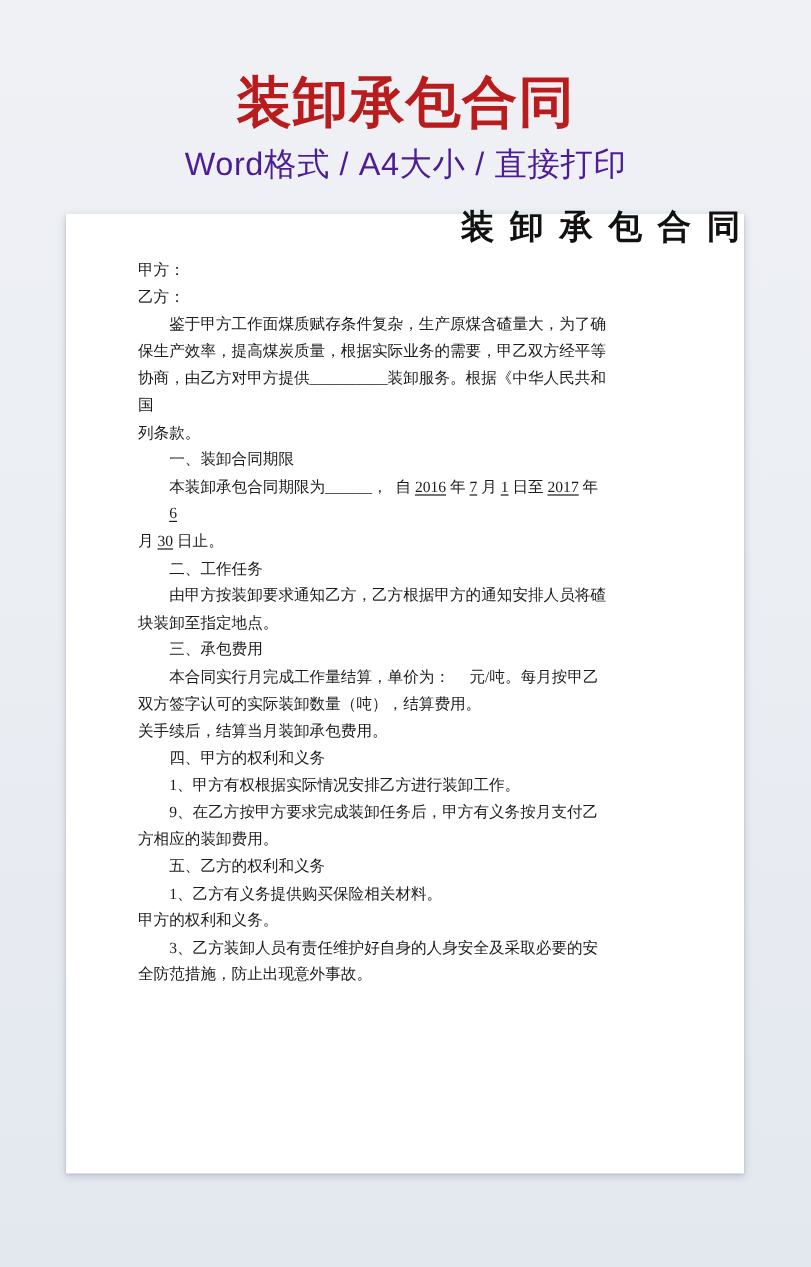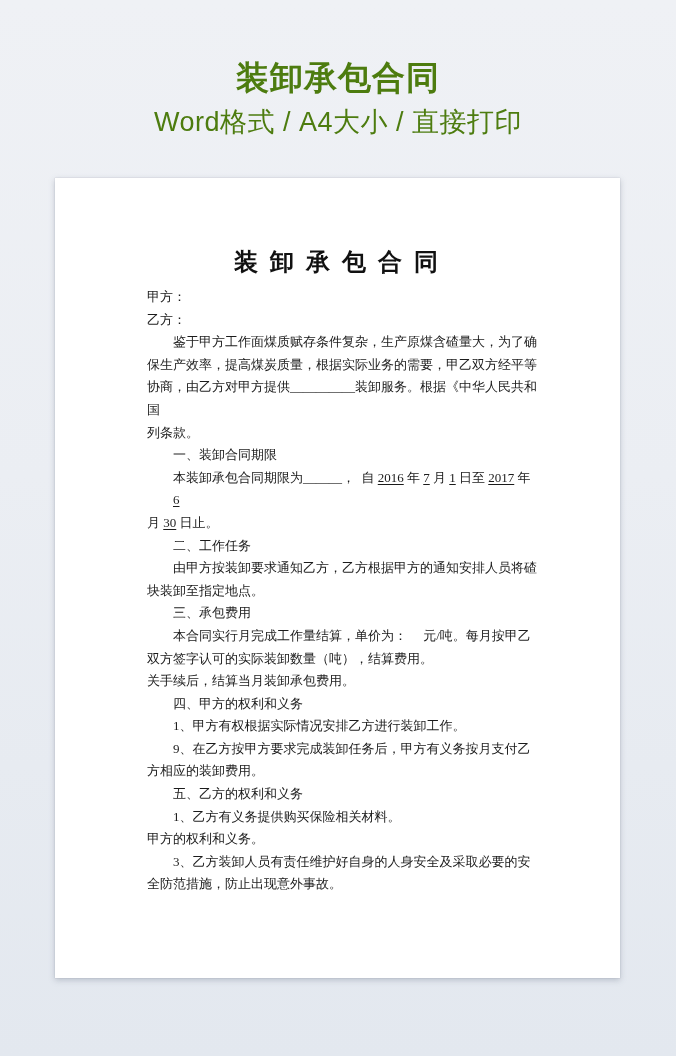--- a/index.html
+++ b/index.html
@@ -5,43 +5,42 @@
   html,body{margin:0;padding:0;}
   body{
     width:676px;height:1056px;
     background:linear-gradient(180deg,#eff1f5 0%,#ebeef3 45%,#e3e8ef 100%);
     font-family:"Liberation Sans","DejaVu Sans",sans-serif;
     overflow:hidden;position:relative;
   }
   .hero{width:676px;text-align:center;position:absolute;top:0;left:0;}
   .hero-title{
     margin-top:58px;
-    font-size:33px;font-weight:700;color:#4d7c0f;letter-spacing:1px;
+    font-size:46px;font-weight:700;color:#b91c1c;letter-spacing:1px;
     line-height:1.2;
   }
   .hero-subtitle{
     margin-top:6px;
-    font-size:27px;font-weight:400;color:#4d7c0f;letter-spacing:0.5px;
+    font-size:27px;font-weight:400;color:#4c1d95;letter-spacing:0.5px;
   }
   .a4-page{
     position:absolute;left:55px;top:178px;width:565px;height:800px;
     background:#ffffff;
     box-shadow:0 2px 6px rgba(110,120,140,0.38), 0 0 1px rgba(140,145,160,0.5);
     box-sizing:border-box;
   }
   .doc-title{
-    padding-top:72px;
-    text-align:center;
+    text-align:right;
     font-family:"Liberation Serif","DejaVu Serif",serif;
-    font-size:24px;font-weight:700;color:#111;
+    font-size:28px;font-weight:700;color:#111;
     letter-spacing:3px;line-height:24px;
   }
   .doc-body{
     margin-top:12px;
-    padding-left:92px;
+    padding-left:60px;
     width:390px;
     font-family:"Liberation Serif","DejaVu Serif",serif;
     font-size:13px;color:#1b1b1b;
     line-height:22.6px;
   }
   .doc-line{white-space:pre-wrap;}
   .doc-line.indent{padding-left:26px;}
   .doc-line .u{text-decoration:underline;text-underline-offset:2px;}
 </style>
 </head>

